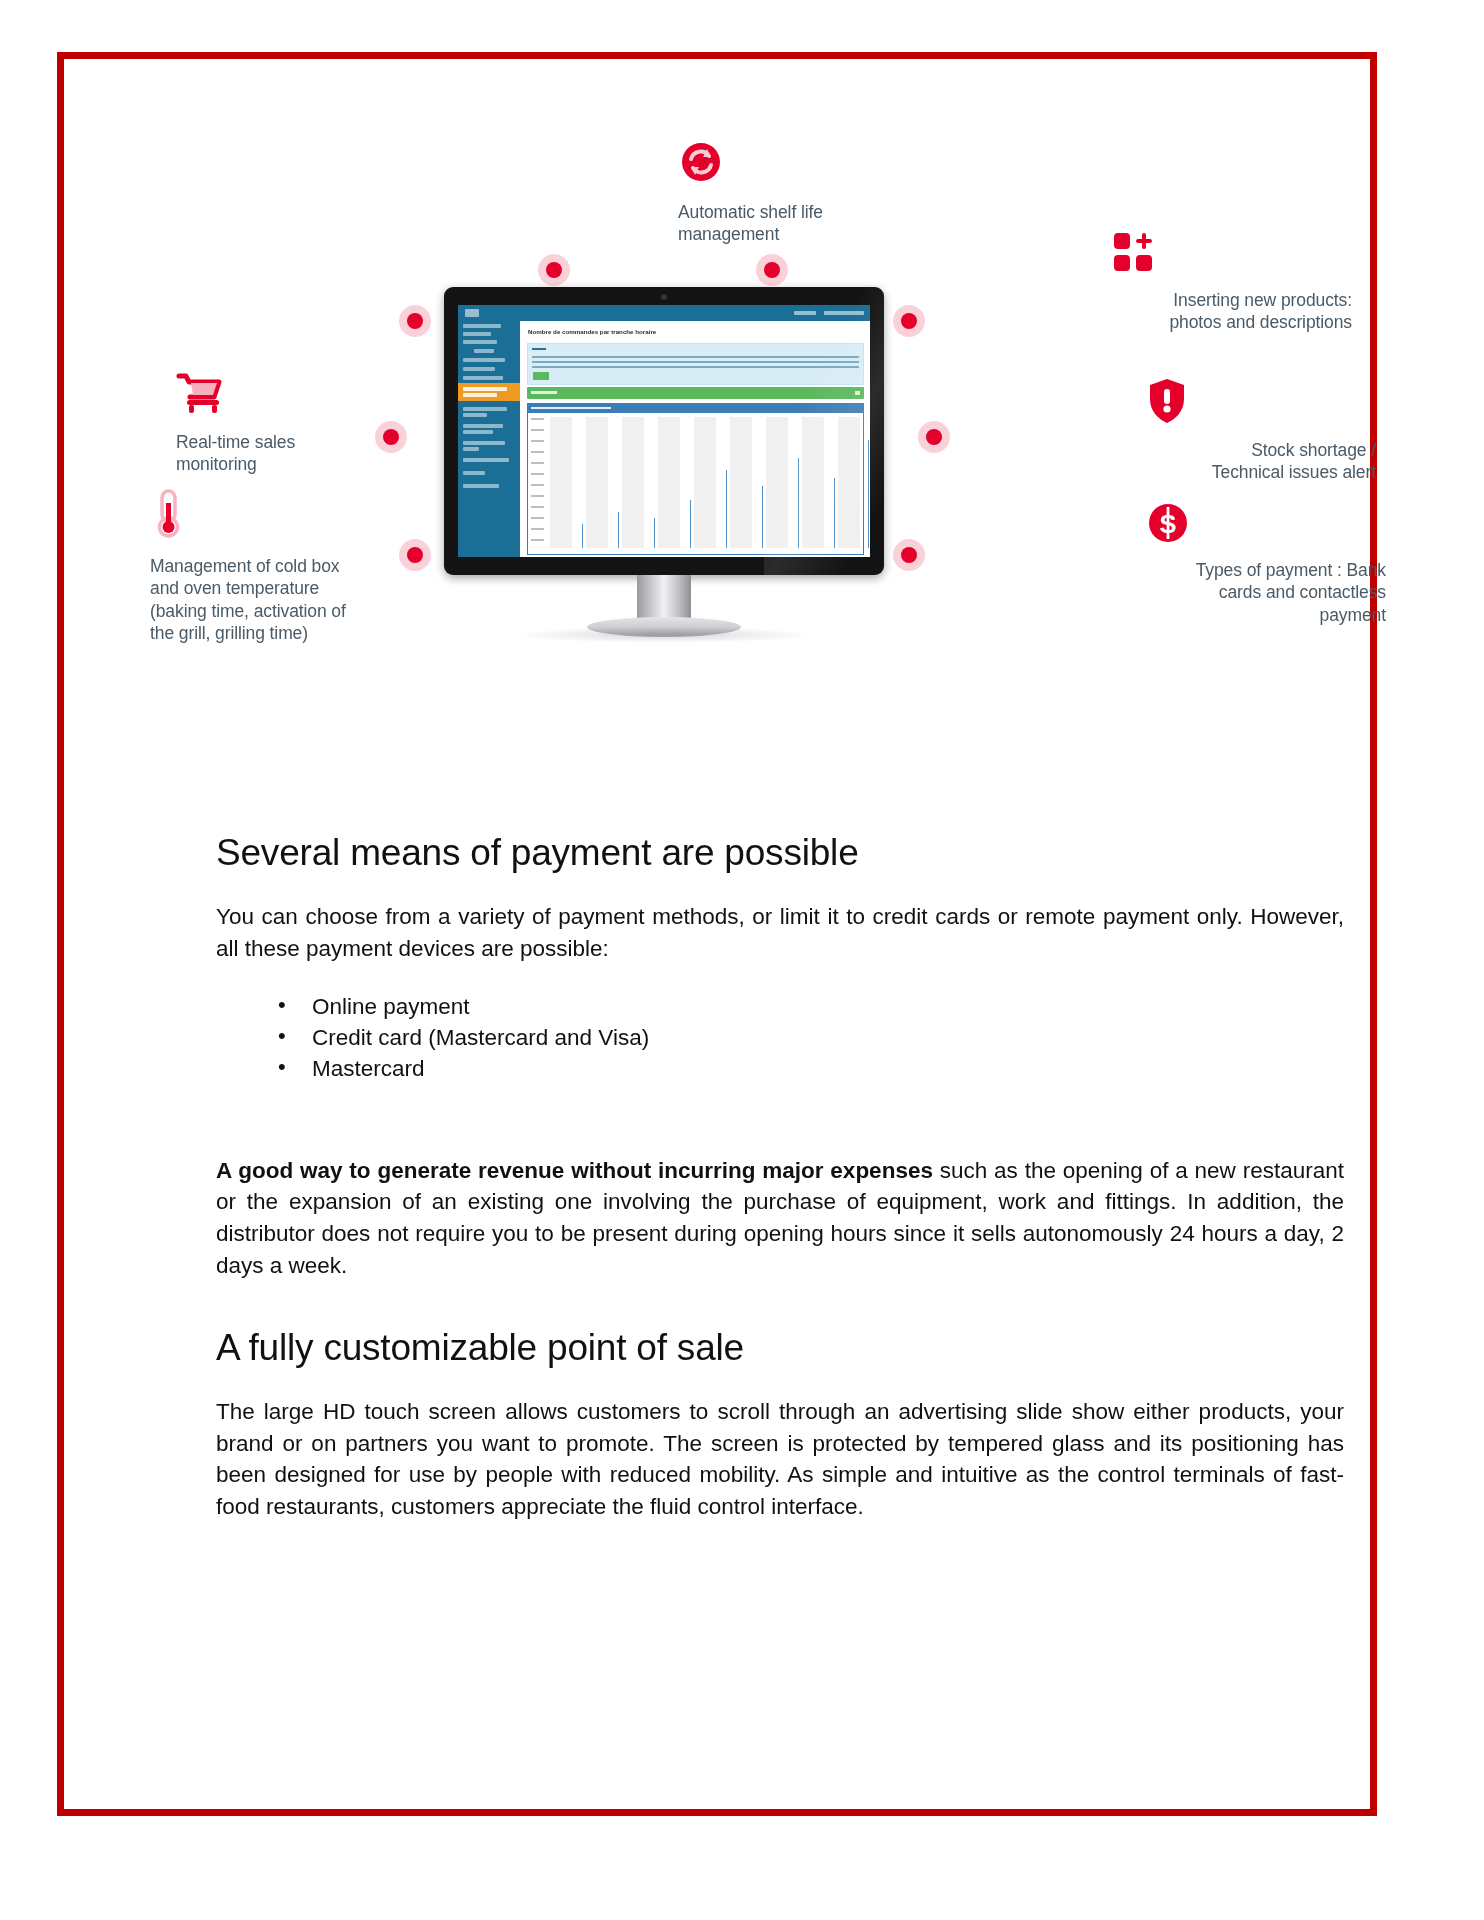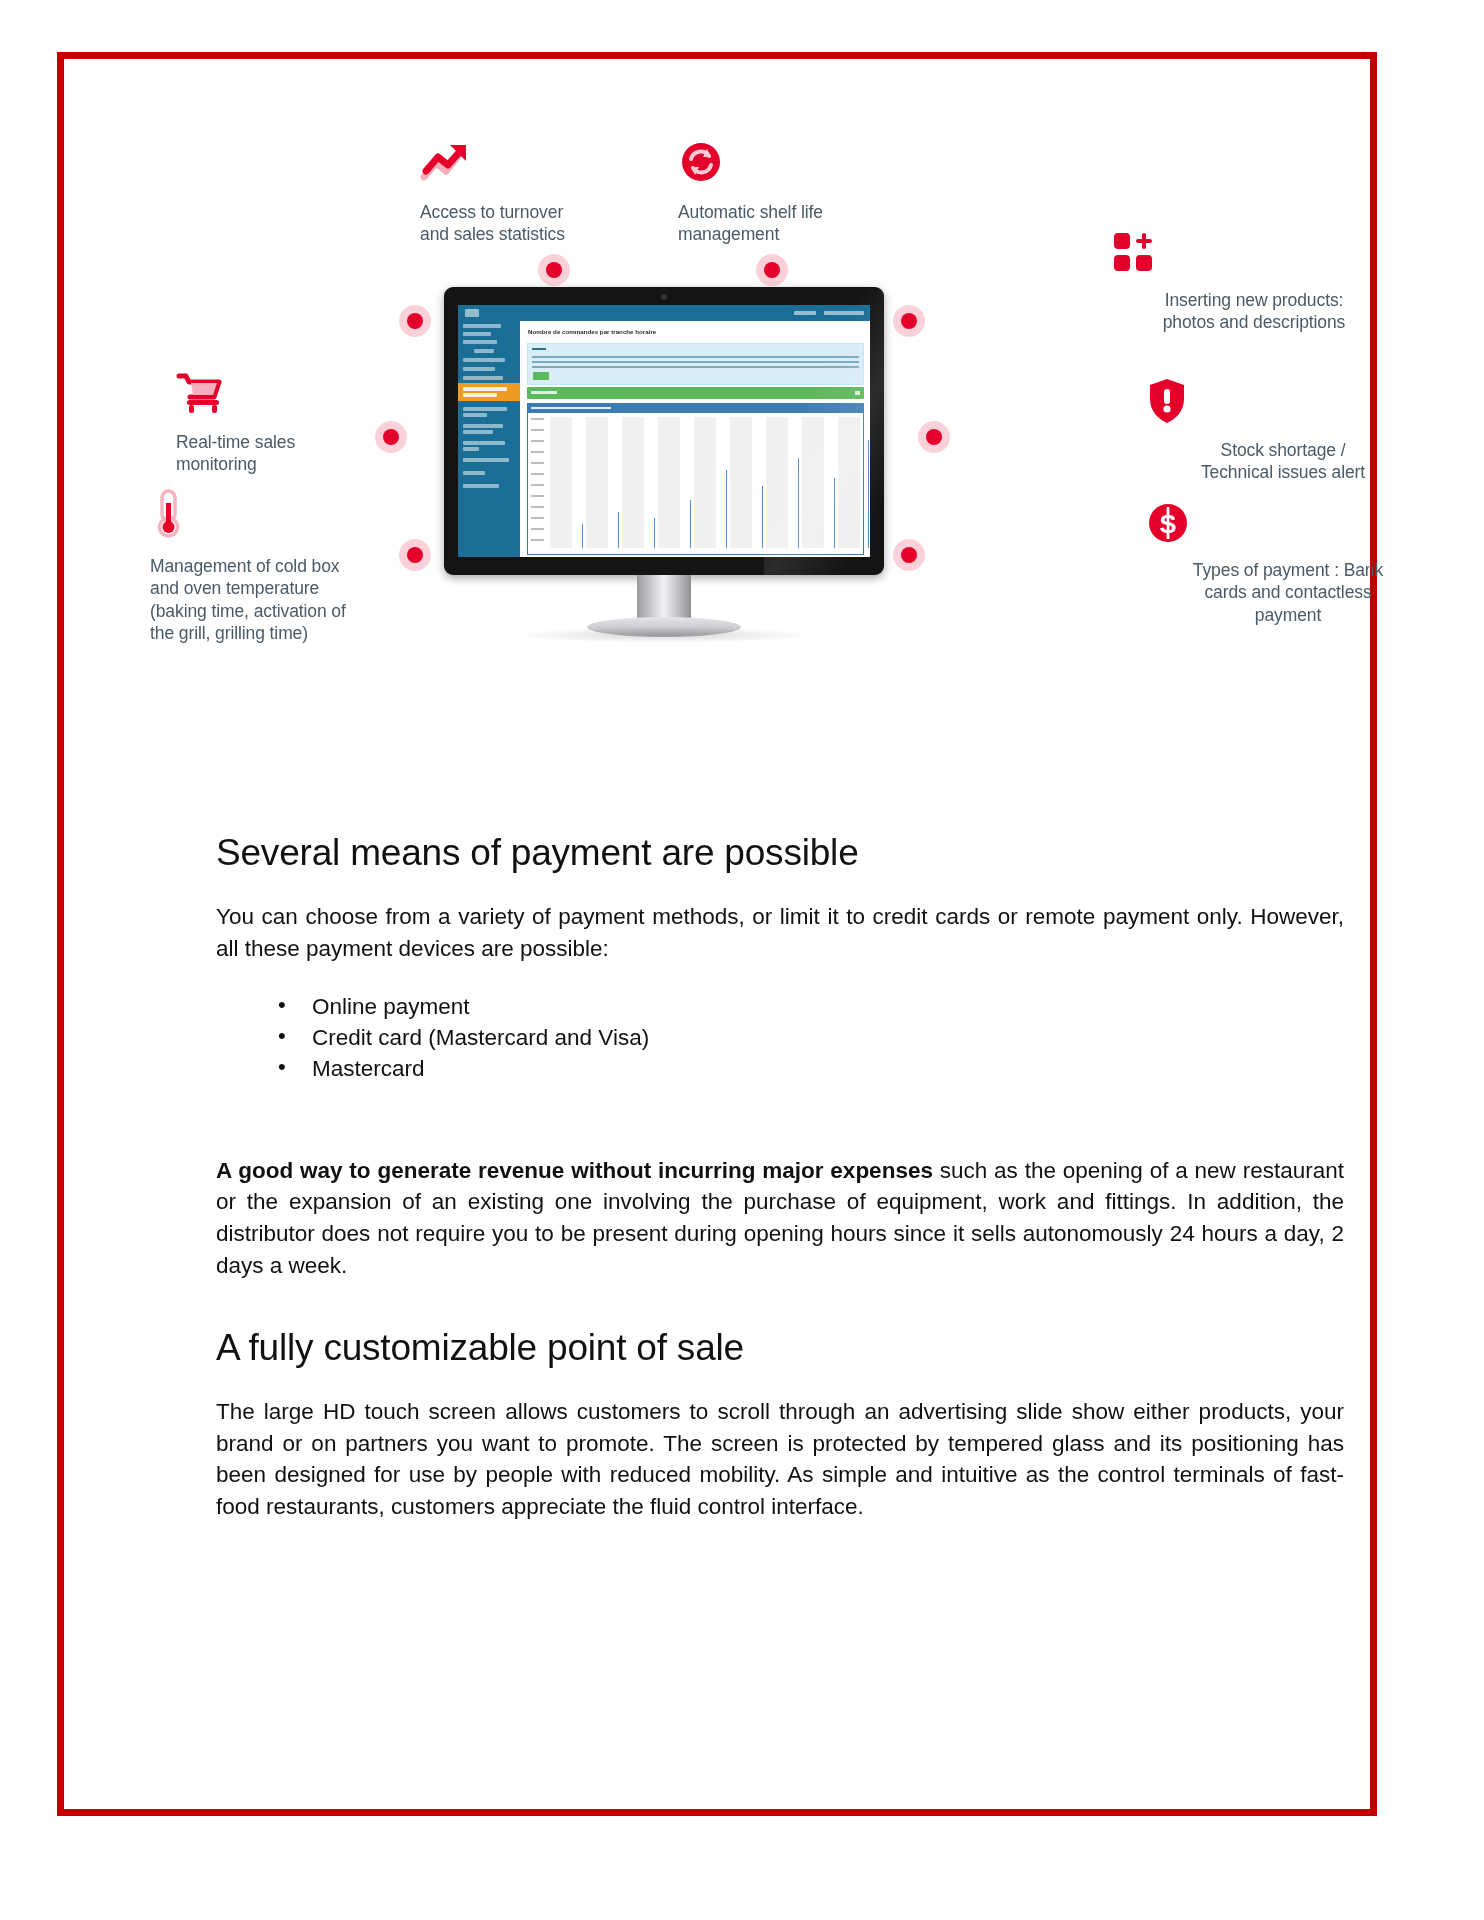--- a/index.html
+++ b/index.html
@@ -7,21 +7,21 @@
 
   .page{position:relative;width:1484px;height:1920px;background:#fff;box-sizing:border-box;}
   .page-border{position:absolute;left:57px;top:52px;width:1320px;height:1764px;border:7px solid #c00000;box-sizing:border-box;background:#fff;}
 
   
   .info{position:absolute;left:64px;top:60px;width:1306px;height:655px;}
 
   .node{position:absolute;}
   .node .icon{display:block;}
   .node .label{margin-top:10px;color:#4a5a66;font-size:17.5px;line-height:1.28;font-family:"Liberation Sans",sans-serif;letter-spacing:-0.1px;white-space:pre-line;}
-  .node.right .label{text-align:center;margin-left:44px;}
+  .node.right .label{text-align:right;margin-left:44px;}
 
   .dot{position:absolute;width:32px;height:32px;border-radius:50%;background:rgba(228,0,43,0.18);}
   .dot::after{content:"";position:absolute;left:8px;top:8px;width:16px;height:16px;border-radius:50%;background:#e4002b;}
 
   
   .monitor{position:absolute;left:316px;top:168px;width:440px;height:340px;}
   .bezel{position:absolute;left:0;top:0;width:440px;height:288px;background:#141414;border-radius:9px;
          box-shadow:0 3px 10px rgba(0,0,0,.35);}
   .bezel::before{content:"";position:absolute;left:50%;top:7px;margin-left:-3px;width:6px;height:6px;border-radius:50%;background:#333;}
   .bezel::after{content:"";position:absolute;right:0;top:0;width:120px;height:288px;border-radius:0 9px 9px 0;
@@ -100,31 +100,20 @@
             <rect x="16" y="16" width="5" height="20" fill="#e4002b"></rect>
             <circle cx="18.5" cy="40" r="6" fill="#e4002b"></circle>
           </svg>
         </span>
         <div class="label">Management of cold box
 and oven temperature
 (baking time, activation of
 the grill, grilling time)</div>
       </div>
 
-      <div class="node top" style="left:292px;top:22px;width:220px;">
-        <span class="icon">
-          <svg width="54" height="46" viewBox="0 0 54 46">
-            <path d="M4 36 L16 22 L26 30 L42 10" fill="none" stroke="#f7aebd" stroke-width="7" stroke-linecap="round" stroke-linejoin="round"></path>
-            <path d="M6 30 L18 16 L28 24 L42 8" fill="none" stroke="#e4002b" stroke-width="7" stroke-linecap="round" stroke-linejoin="round"></path>
-            <path d="M30 4 h16 v16 z" fill="#e4002b"></path>
-          </svg>
-        </span>
-        <div class="label">Access to turnover
-and sales statistics</div>
-      </div>
 
       <div class="node top" style="left:550px;top:22px;width:230px;">
         <span class="icon">
           <svg width="46" height="46" viewBox="0 0 46 46">
             <circle cx="23" cy="21" r="19" fill="#e4002b"></circle>
             <path d="M13 18 a10 10 0 0 1 18 -3" fill="none" stroke="#f8ccd5" stroke-width="4" stroke-linecap="round"></path>
             <path d="M33 24 a10 10 0 0 1 -18 3" fill="none" stroke="#f8ccd5" stroke-width="4" stroke-linecap="round"></path>
             <path d="M29 8 l4 8 l-8 0 z" fill="#f8ccd5"></path>
             <path d="M17 34 l-4 -8 l8 0 z" fill="#f8ccd5"></path>
           </svg>

